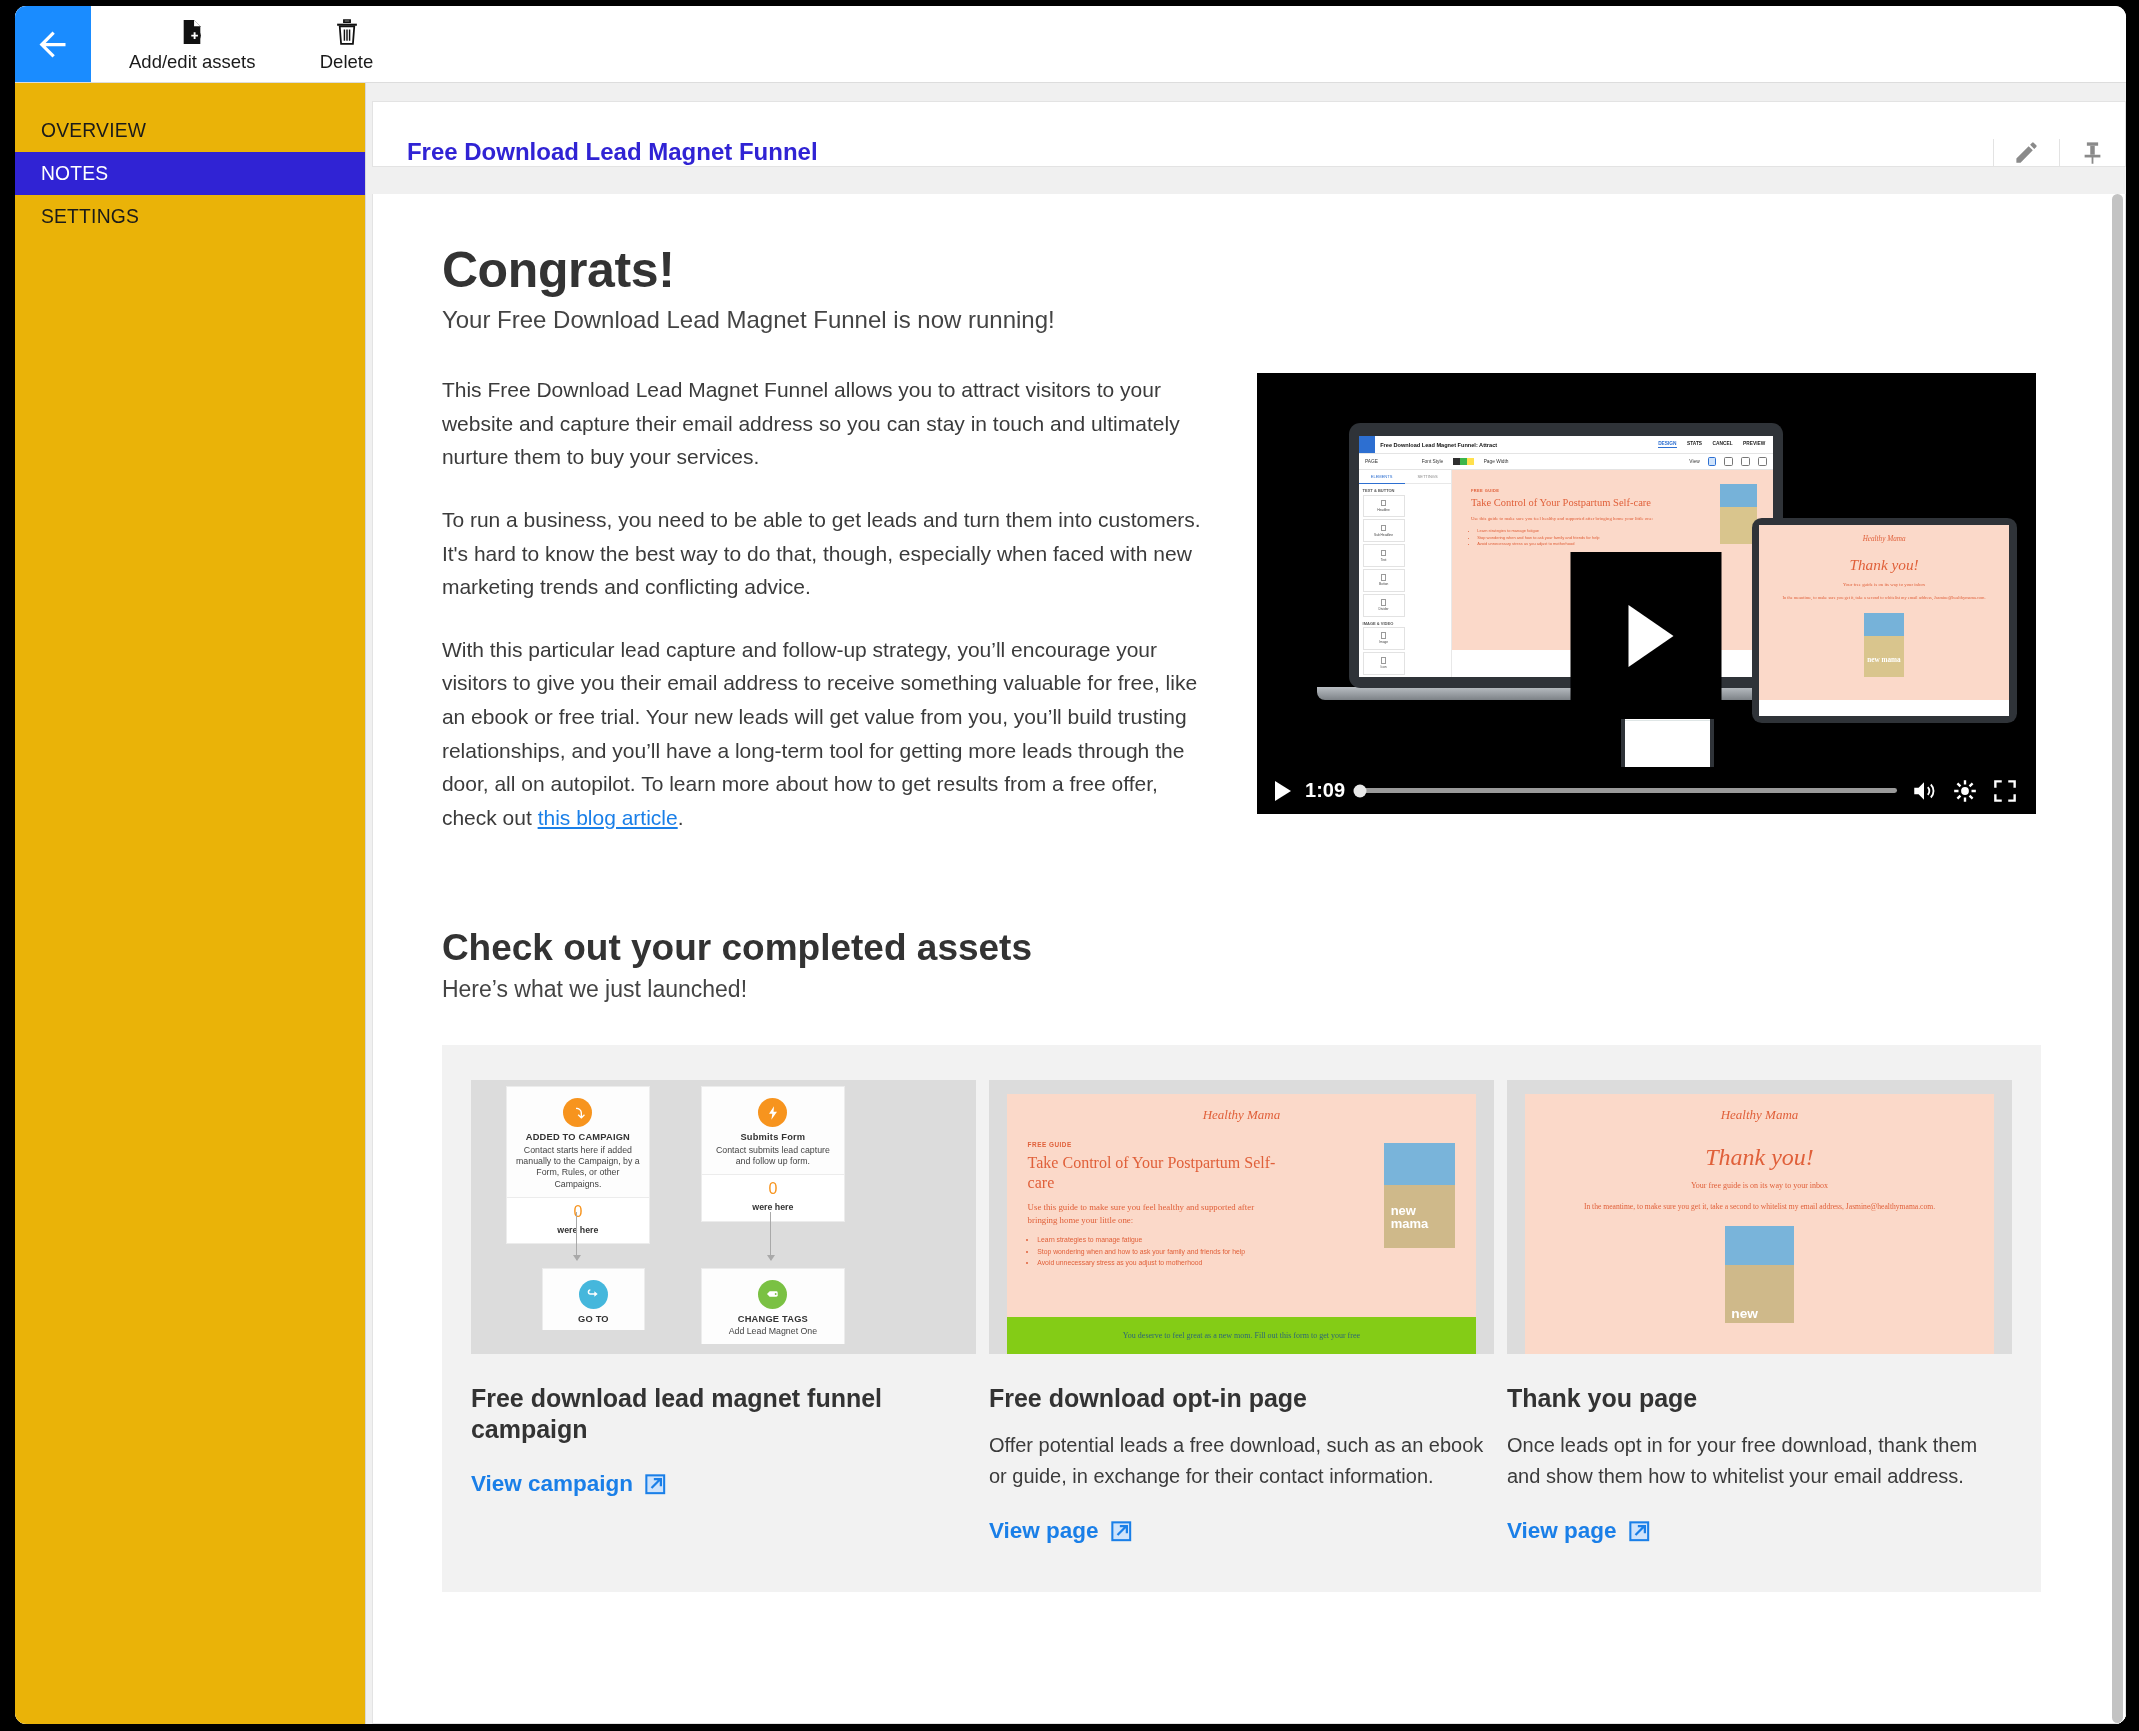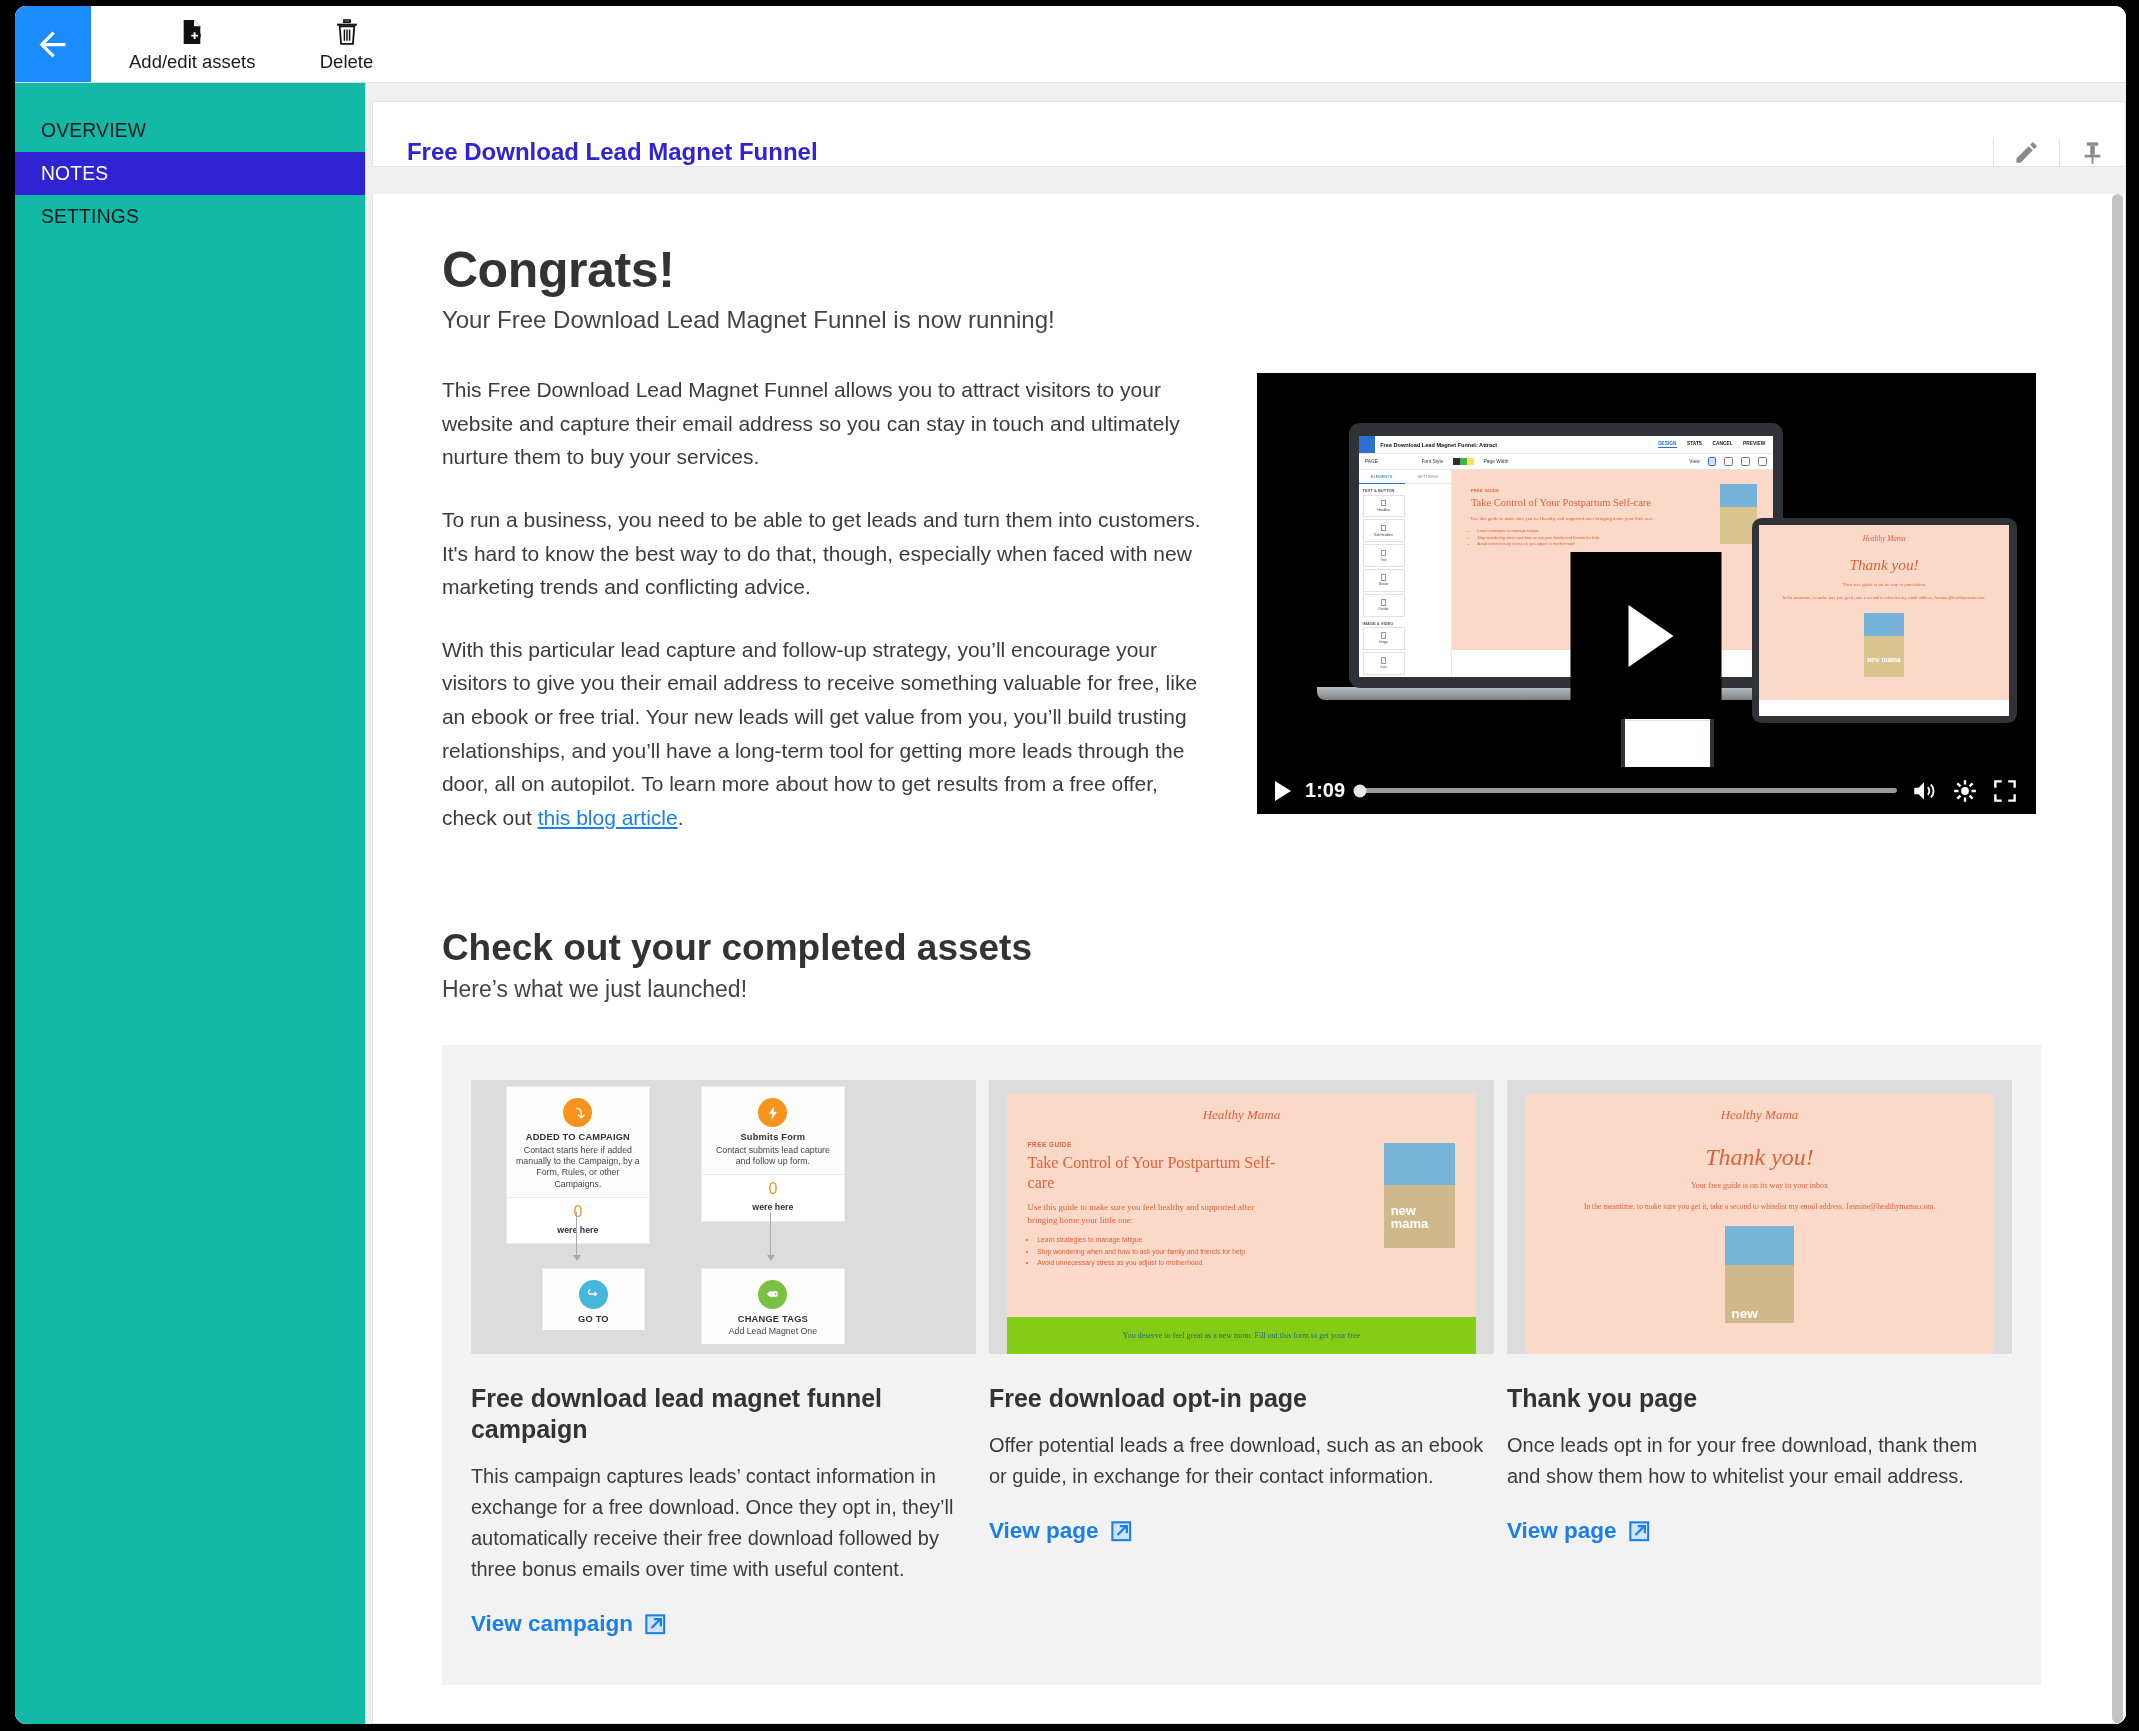--- a/index.html
+++ b/index.html
@@ -52,21 +52,21 @@
     white-space: nowrap;
   }
   .tool-gap { width: 16px; }
 
   
   .body-area { flex: 1 1 auto; display: flex; min-height: 0; background:#f0f0f0; }
 
   
   .sidebar {
     width: 351px;
-    background: #14b8a6;
+    background: #eab308;
     border-right: 0.8px solid #d8d8d8;
     padding-top: 26px;
     flex: 0 0 auto;
   }
   .side-item {
     height: 43px;
     display: flex; align-items: center;
     padding-left: 26.5px;
     font-size: 19.3px;
     letter-spacing: 0.2px;
@@ -688,21 +688,20 @@
                             <circle cx="16" cy="12" r="1.4" fill="#7ac143"></circle>
                           </svg>
                       </div>
                       <div class="ftitle">CHANGE TAGS</div>
                       <div class="fsub">Add Lead Magnet One</div>
                     </div>
                   </div>
                 </div>
               </div>
               <div class="card-title">Free download lead magnet funnel campaign</div>
-              <div class="card-desc">This campaign captures leads’ contact information in exchange for a free download. Once they opt in, they’ll automatically receive their free download followed by three bonus emails over time with useful content.</div>
               <div class="card-link">
                 <span>View campaign</span>
                 <svg viewBox="0 0 24 24">
                   <rect x="2.5" y="2.5" width="19" height="19" fill="#cfe3fb" stroke="#1a7fe8" stroke-width="2.2"></rect>
                   <path d="M8 16L17 7M10.5 6.5H18V14" stroke="#1a7fe8" stroke-width="2.4" fill="none"></path>
                 </svg>
               </div>
             </div>
 
             <div class="card">

